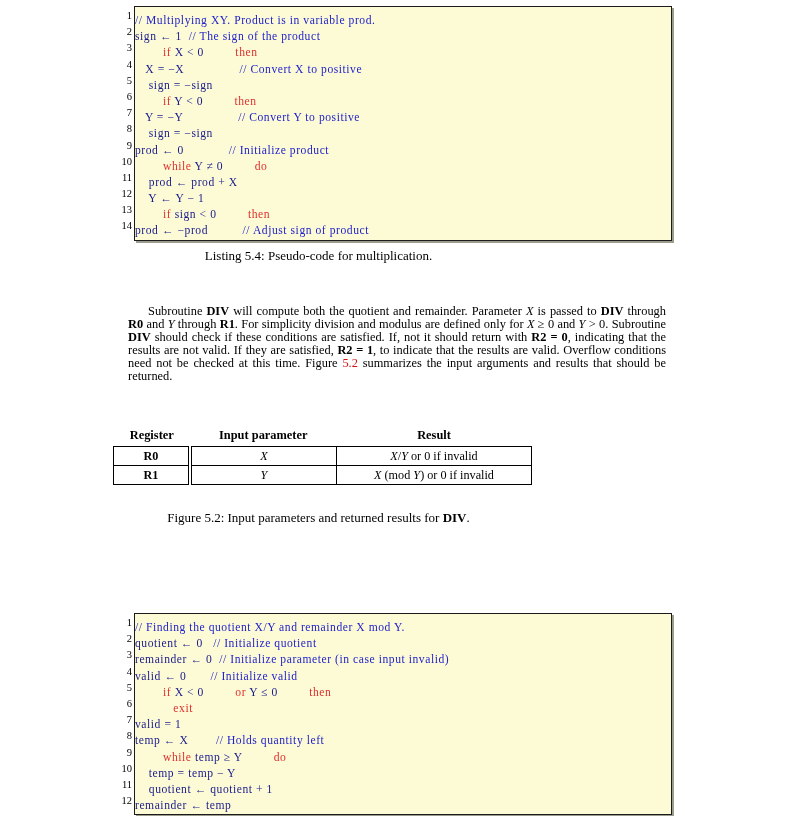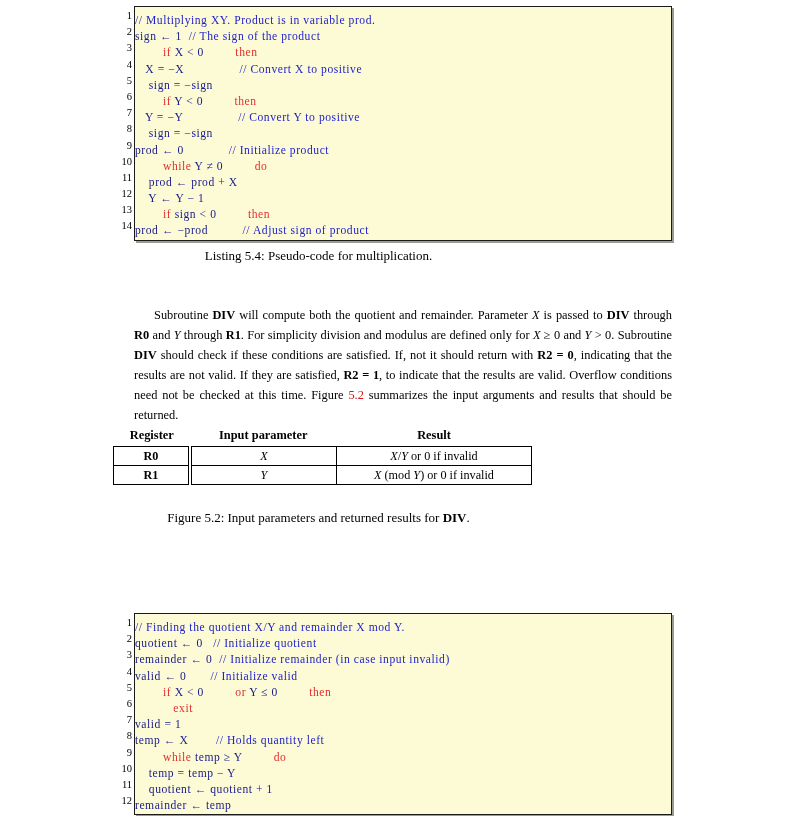--- a/index.html
+++ b/index.html
@@ -66,25 +66,25 @@
     width: 637px;
     text-align: center;
     font-family: "Liberation Serif", serif;
     font-size: 13px;
     color: #000;
   }
 
   
   .para {
     position: absolute;
-    left: 134px;
+    left: 128px;
     width: 538px;
     font-family: "Liberation Serif", serif;
     font-size: 12.4px;
-    line-height: 20px;
+    line-height: 13px;
     text-align: justify;
     color: #000;
   }
   .para .ind { display:inline-block; width: 20px; }
   b { font-weight: bold; }
   i.mathvar { font-family: "Liberation Serif", serif; font-style: italic; }
   .ref { color: #d41414; }
 
   
   .tbl-wrap {
@@ -169,21 +169,21 @@
 
   <div class="caption" style="top:510px;">
     <span id="figcap">Figure 5.2: Input parameters and returned results for <b>DIV</b>.</span>
   </div>
 
 
   <div class="listing" id="listing2" style="top:613px;">
     <div class="listing-inner" id="listing2-lines">
         <div class="code-row"><span class="lineno">1</span><span class="code-text"><span class="cmt">// Finding the quotient X/Y and remainder X mod Y.</span></span></div>
         <div class="code-row"><span class="lineno">2</span><span class="code-text"><span class="var">quotient ← 0   </span><span class="cmt">// Initialize quotient</span></span></div>
-        <div class="code-row"><span class="lineno">3</span><span class="code-text"><span class="var">remainder ← 0  </span><span class="cmt">// Initialize remainder (in case input invalid)</span></span></div>
+        <div class="code-row"><span class="lineno">3</span><span class="code-text"><span class="var">remainder ← 0  </span><span class="cmt">// Initialize parameter (in case input invalid)</span></span></div>
         <div class="code-row"><span class="lineno">4</span><span class="code-text"><span class="var">valid ← 0</span><span class="var">       </span><span class="cmt">// Initialize valid</span></span></div>
         <div class="code-row"><span class="lineno">5</span><span class="code-text"><span class="kw">if </span><span class="var">X &lt; 0 </span><span class="kw">or </span><span class="var">Y ≤ 0 </span><span class="kw">then</span></span></div>
         <div class="code-row"><span class="lineno">6</span><span class="code-text"><span class="kw">   exit</span></span></div>
         <div class="code-row"><span class="lineno">7</span><span class="code-text"><span class="var">valid = 1</span></span></div>
         <div class="code-row"><span class="lineno">8</span><span class="code-text"><span class="var">temp ← X</span><span class="var">        </span><span class="cmt">// Holds quantity left</span></span></div>
         <div class="code-row"><span class="lineno">9</span><span class="code-text"><span class="kw">while </span><span class="var">temp ≥ Y </span><span class="kw">do</span></span></div>
         <div class="code-row"><span class="lineno">10</span><span class="code-text"><span class="var">    temp = temp − Y</span></span></div>
         <div class="code-row"><span class="lineno">11</span><span class="code-text"><span class="var">    quotient ← quotient + 1</span></span></div>
         <div class="code-row"><span class="lineno">12</span><span class="code-text"><span class="var">remainder ← temp</span></span></div>
       </div>

